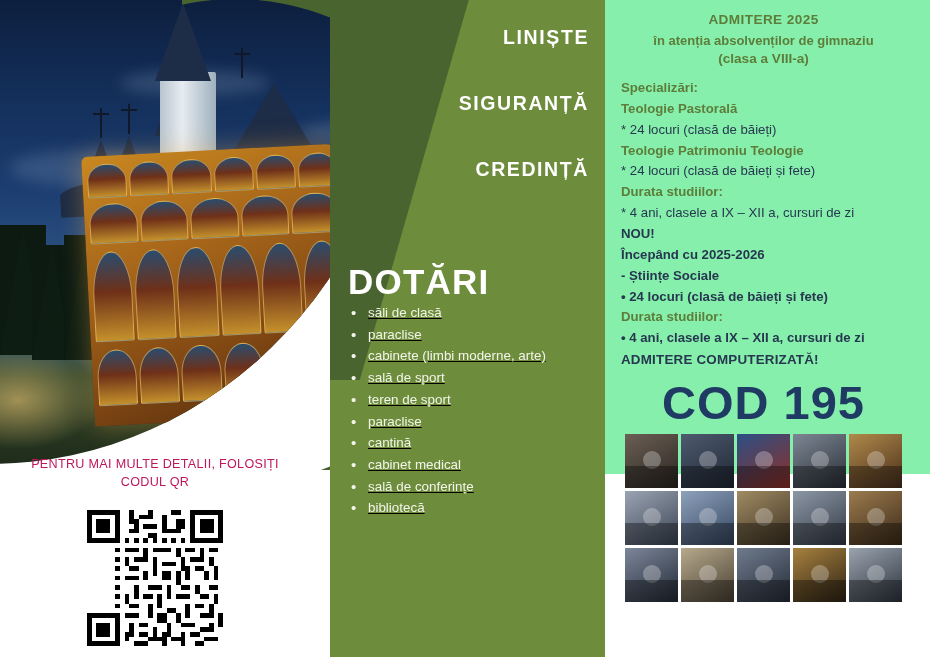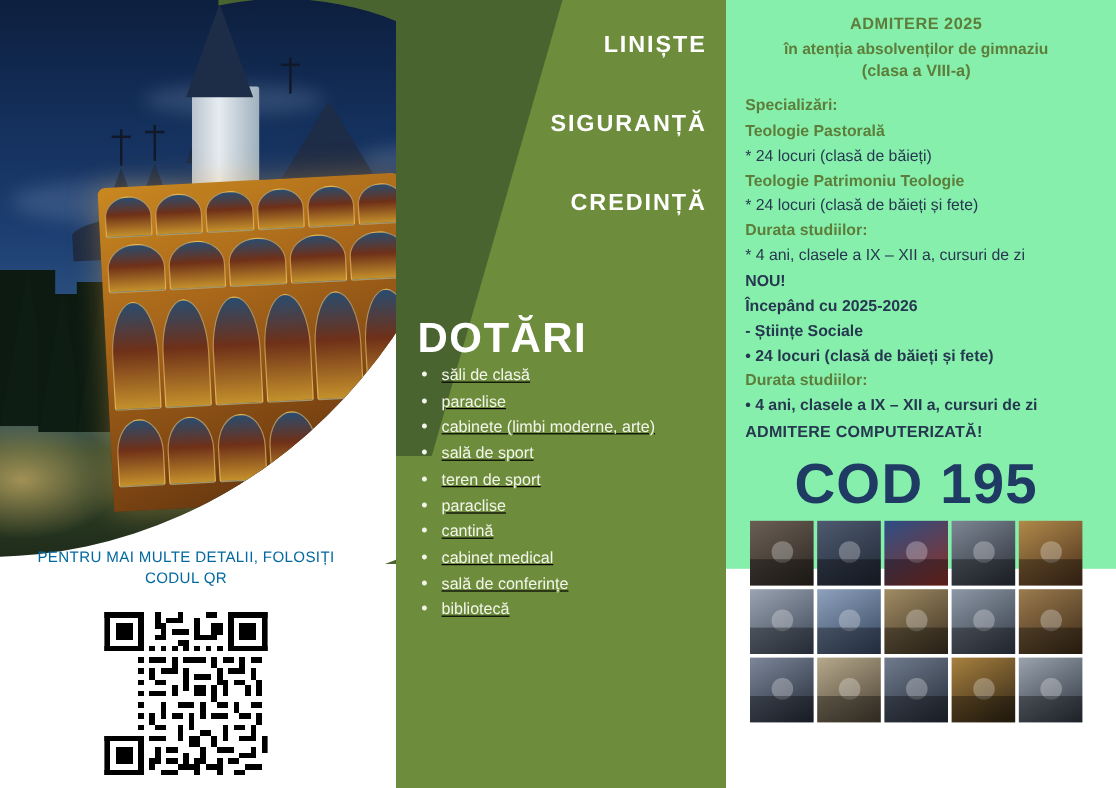--- a/index.html
+++ b/index.html
@@ -153,21 +153,21 @@
   }
 
   
   .qr-area {
     position: absolute;
     left: 0; top: 455px;
     width: 310px;
     text-align: center;
   }
   .qr-caption {
-    color: #0369a1;
+    color: #be185d;
     font-size: 12.6px;
     letter-spacing: 0.3px;
     line-height: 1.45;
     padding: 0 14px;
   }
   .qr-code {
     margin: 18px auto 0;
     width: 136px; height: 136px;
     background: #ffffff;
   }

